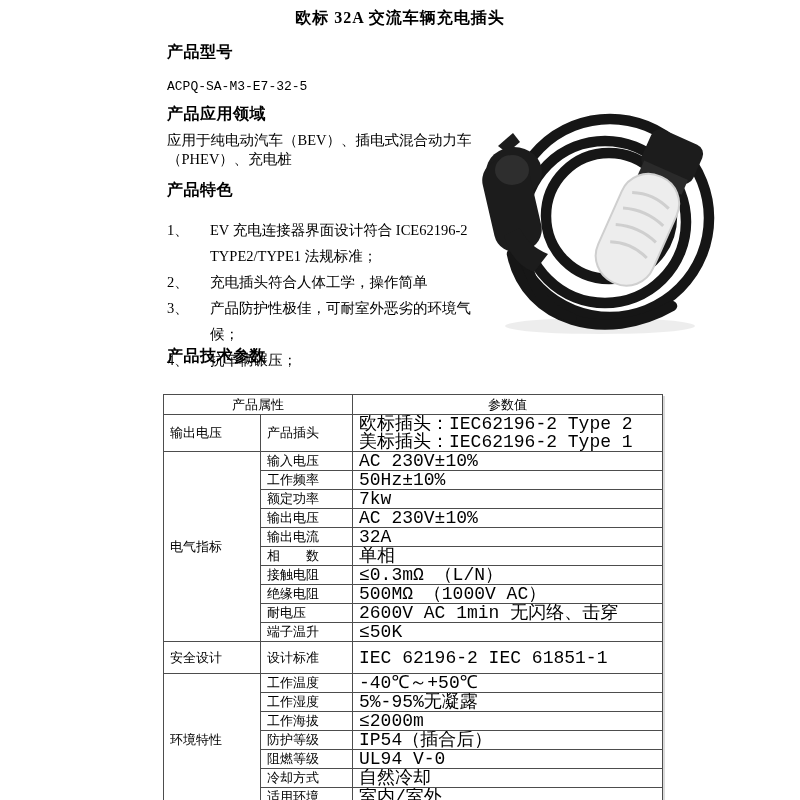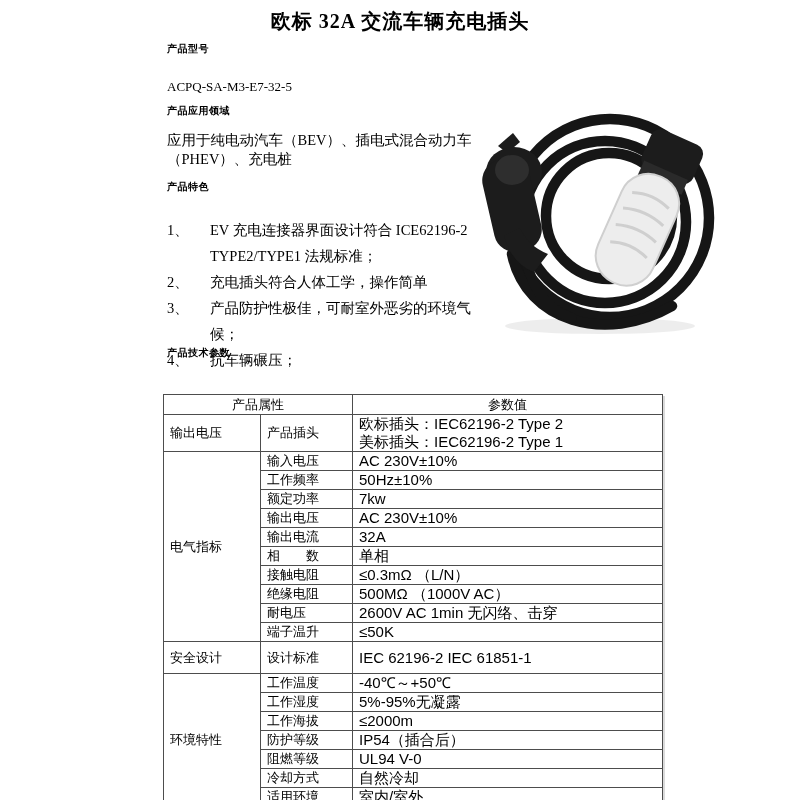--- a/index.html
+++ b/index.html
@@ -4,43 +4,43 @@
 <style>
   html,body{margin:0;padding:0;}
   body{
     width:800px;height:800px;background:#ffffff;position:relative;
     font-family:"Liberation Serif","DejaVu Serif",serif;color:#000;
     overflow:hidden;
   }
   .abs{position:absolute;}
   .page-title{
     top:8px;left:0;width:800px;text-align:center;
-    font-size:20px;font-weight:bold;letter-spacing:1px;
-  }
-  .sec-heading{font-size:10px;font-weight:bold;letter-spacing:.5px;}
-  .mono{font-family:Liberation Serif, serif;text-align:right;}
+    font-size:16px;font-weight:bold;letter-spacing:1px;
+  }
+  .sec-heading{font-size:16px;font-weight:bold;letter-spacing:.5px;}
+  .mono{font-family:Liberation Mono, monospace;text-align:right;}
   .model-value{font-size:13px;}
   .body-text{font-size:14.5px;line-height:19px;}
   .features{font-size:14.5px;line-height:26px;}
   .feature-item{display:flex;}
   .feature-num{width:43px;flex:0 0 43px;}
   .feature-text{width:274px;}
   
   table.specs{
     border-collapse:collapse;table-layout:fixed;width:499px;
     font-size:13px;
   }
   table.specs td{
     border:1px solid #4d4d4d;padding:0 6px;vertical-align:middle;
     overflow:hidden;line-height:18px;
   }
   td.c-head{text-align:center;}
   td.c-group{padding-left:8px;}
   td.c-attr{padding-left:9px;}
-  td.c-val{padding-left:10px;font-family:Liberation Sans, sans-serif;font-size:15px;}
+  td.c-val{padding-left:10px;font-family:Liberation Mono, monospace;font-size:18px;}
   td.pre{white-space:pre-line;}
   tr.rh-head{height:20px;}
   tr.rh-plug{height:36px;}
   tr.rh-std{height:19px;}
   tr.rh-design{height:32px;}
   td.v-top{vertical-align:top;padding-top:2px;}
   td.v-bottom{vertical-align:bottom;padding-bottom:3px;}
   .specs-wrap{box-shadow:2px 2px 0 rgba(150,150,150,.35);margin-top:14px;}
 </style>
 </head>

